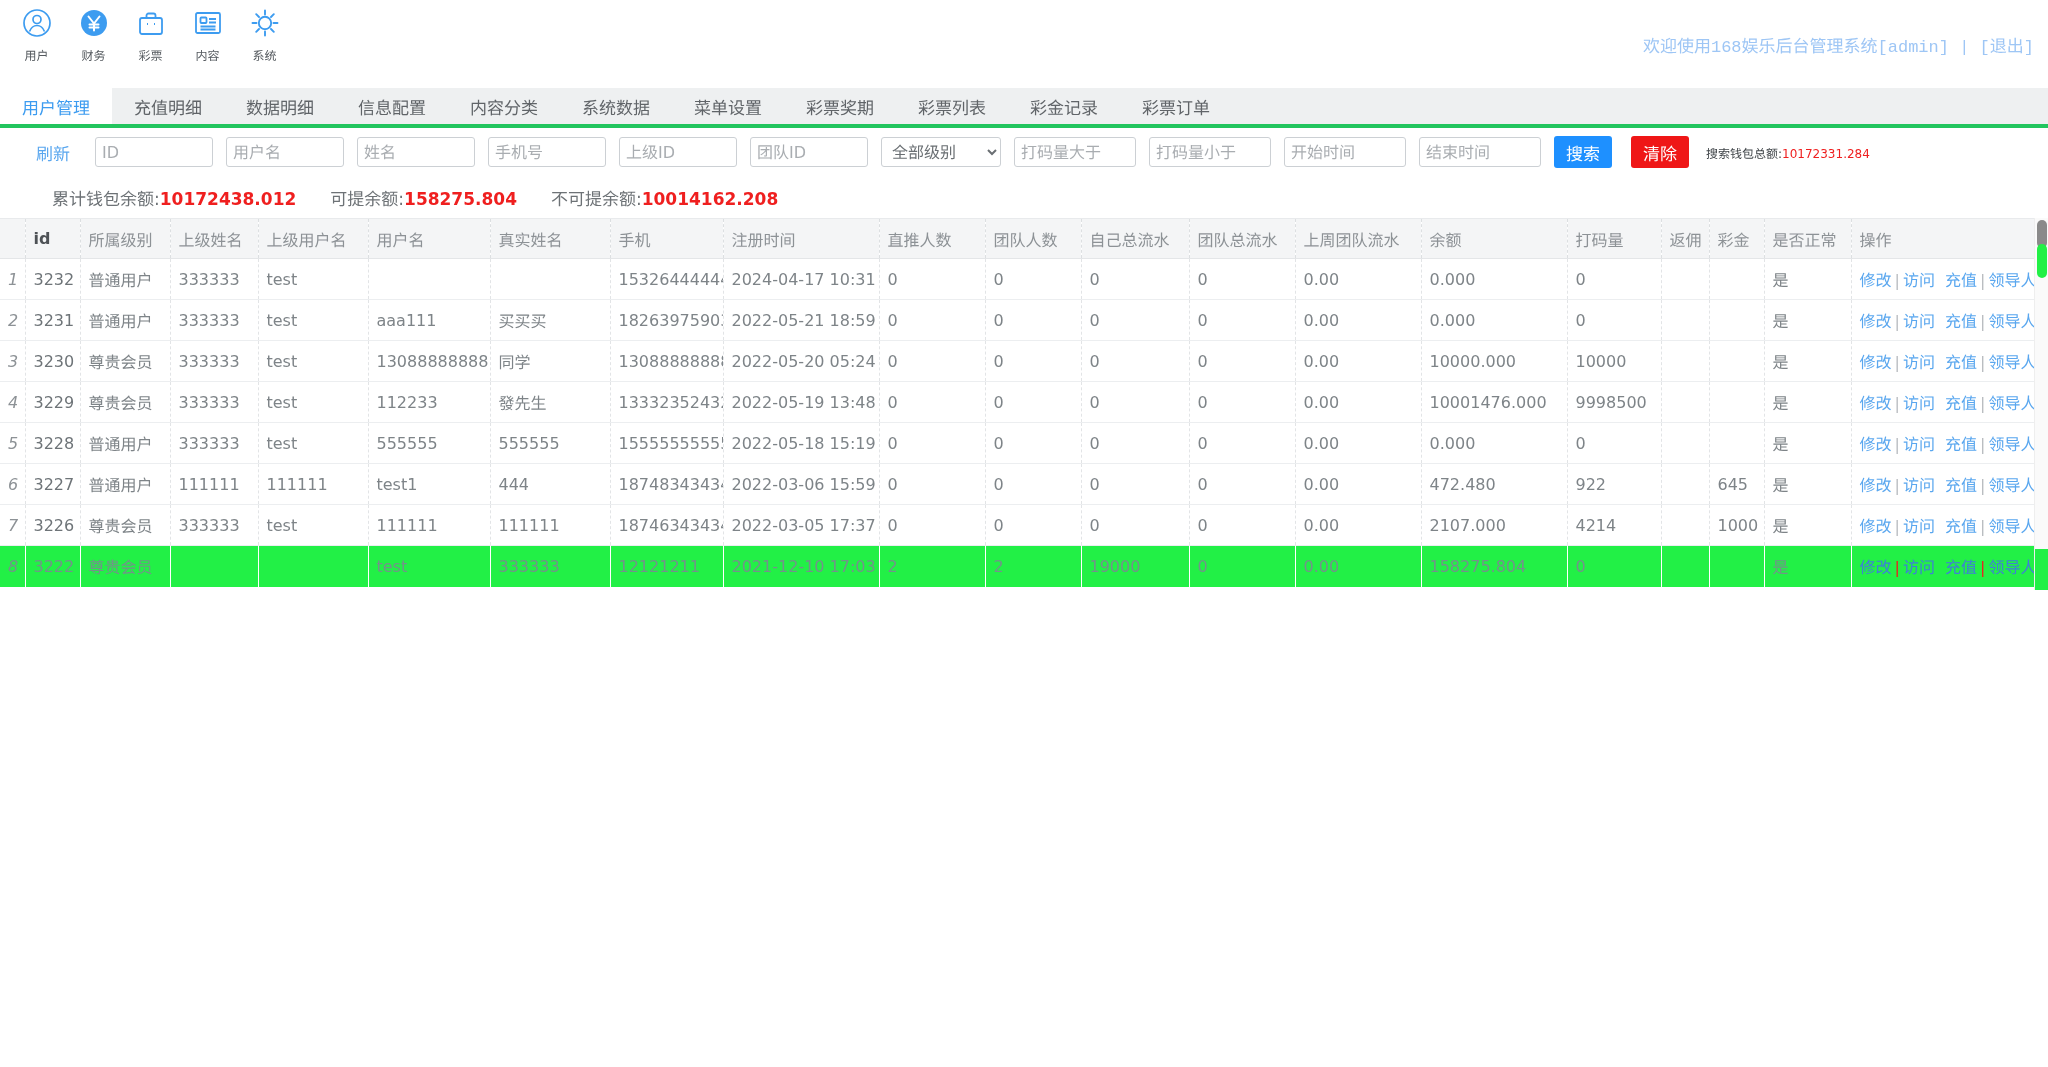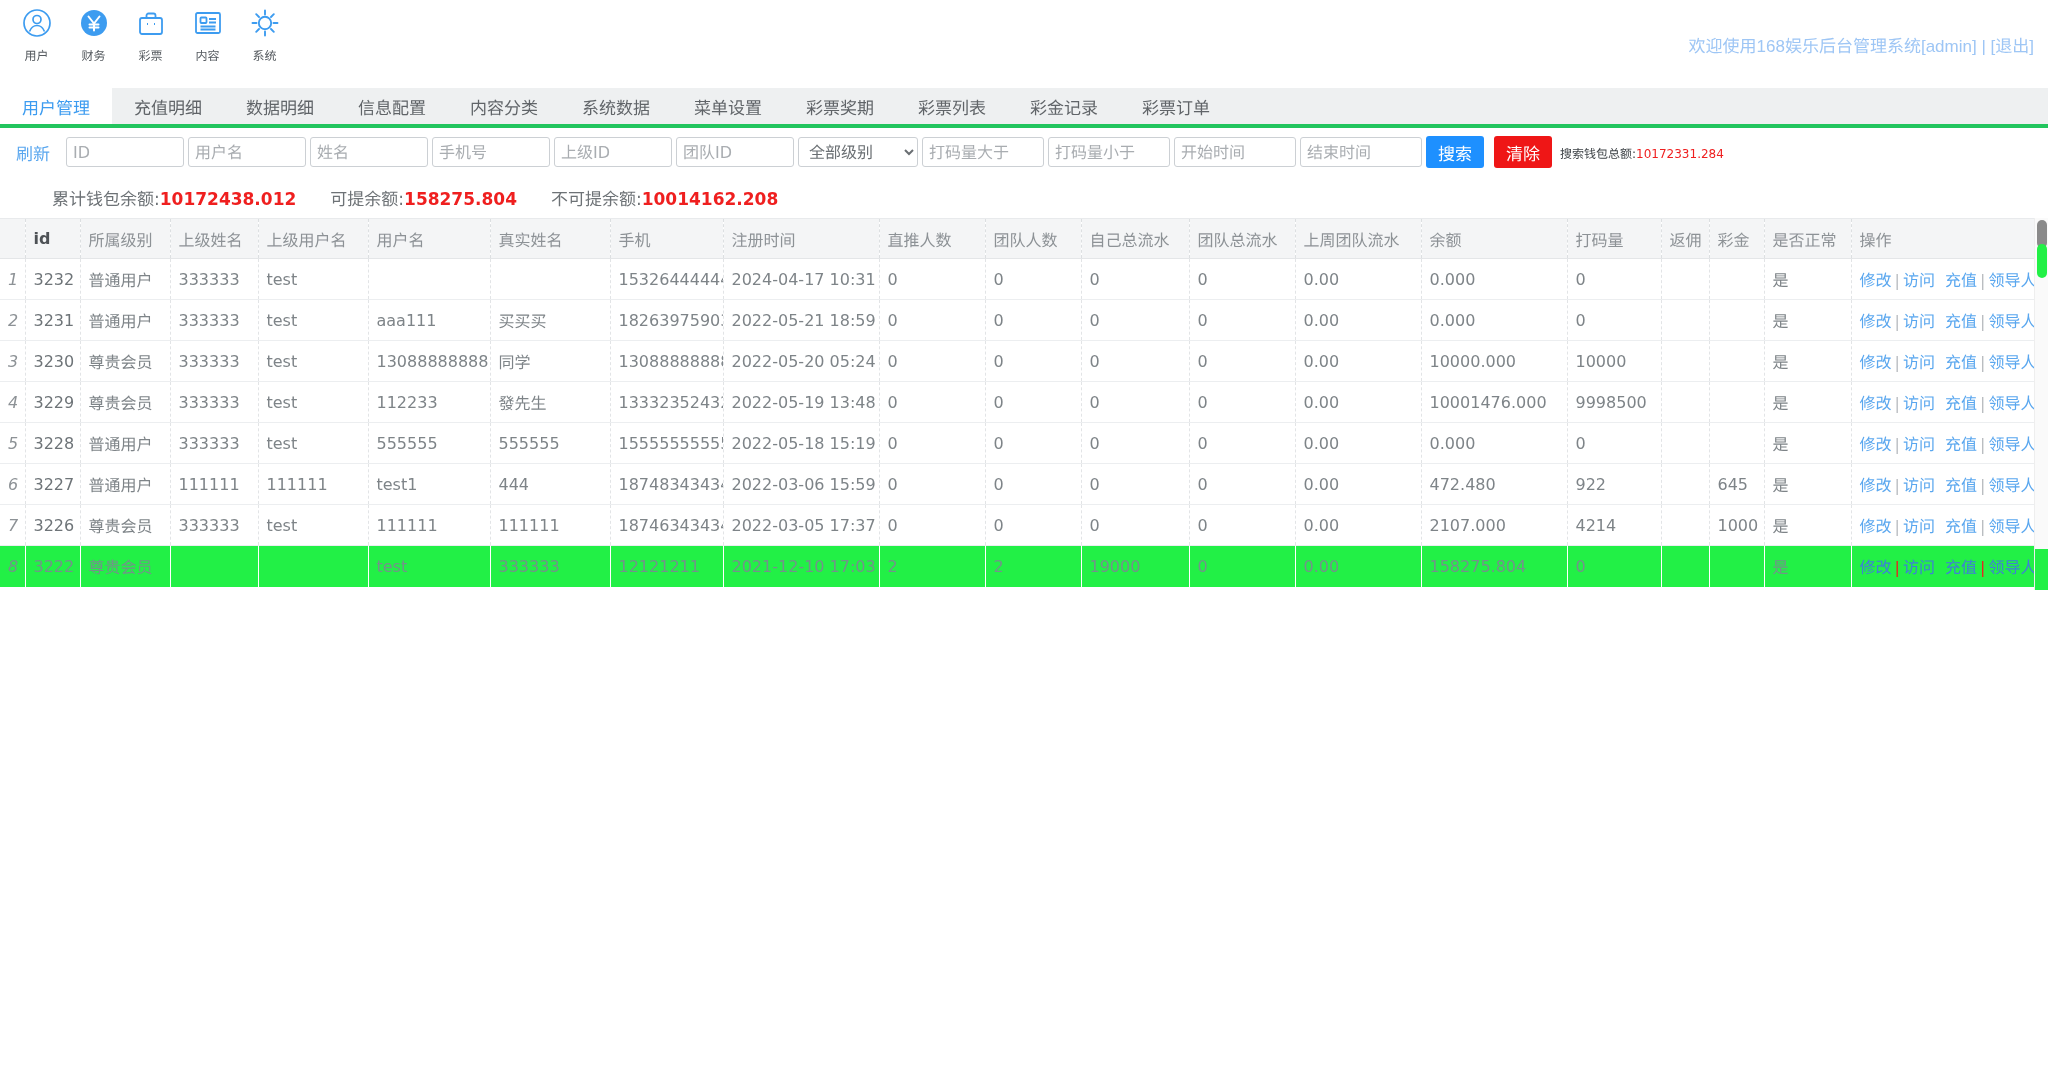--- a/index.html
+++ b/index.html
@@ -48,21 +48,21 @@
     white-space: nowrap;
   }
 
   #welcome {
     position: absolute;
     right: 14px;
     top: 32px;
     font-size: 17px;
     color: #9ec6f5;
     white-space: nowrap;
-    font-family: Liberation Sans, sans-serif;
+    font-family: Liberation Mono, monospace;
   }
   #welcome .wlink { color: #9ec6f5; text-decoration: none; cursor: pointer; }
 
   
   #tabstrip {
     height: 40px;
     background: #eef0f1;
     display: flex;
     align-items: stretch;
     border-bottom: 4px solid #22c55e;
@@ -79,22 +79,22 @@
   .tab.active {
     background: #ffffff;
     color: #3d9cf0;
   }
 
   
   #filterbar {
     height: 48px;
     display: flex;
     align-items: center;
-    padding-left: 16px;
-    gap: 4px;
+    padding-left: 36px;
+    gap: 13px;
     background: #ffffff;
   }
   #refresh-link {
     color: #5aa7ef;
     font-size: 17px;
     cursor: pointer;
     margin-right: 12px;
     white-space: nowrap;
     font-family: "DejaVu Sans", "Liberation Sans", sans-serif;
   }

